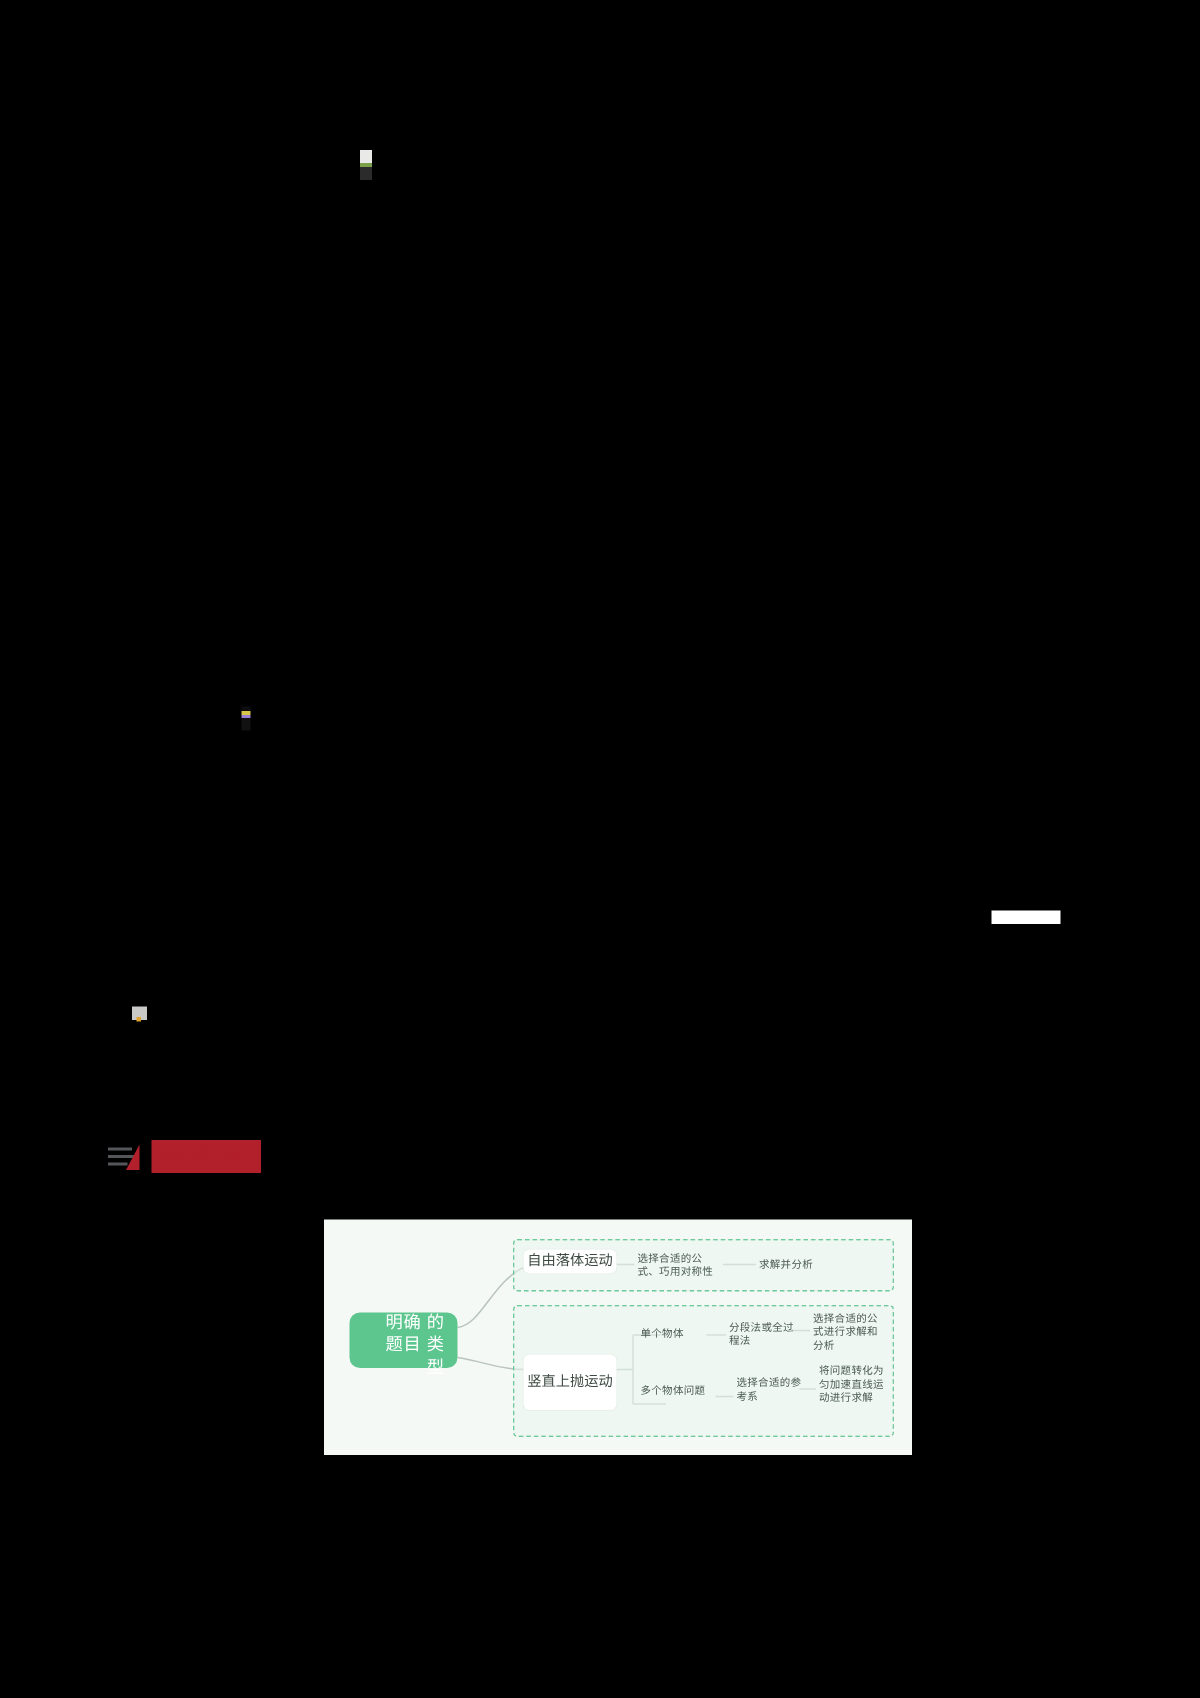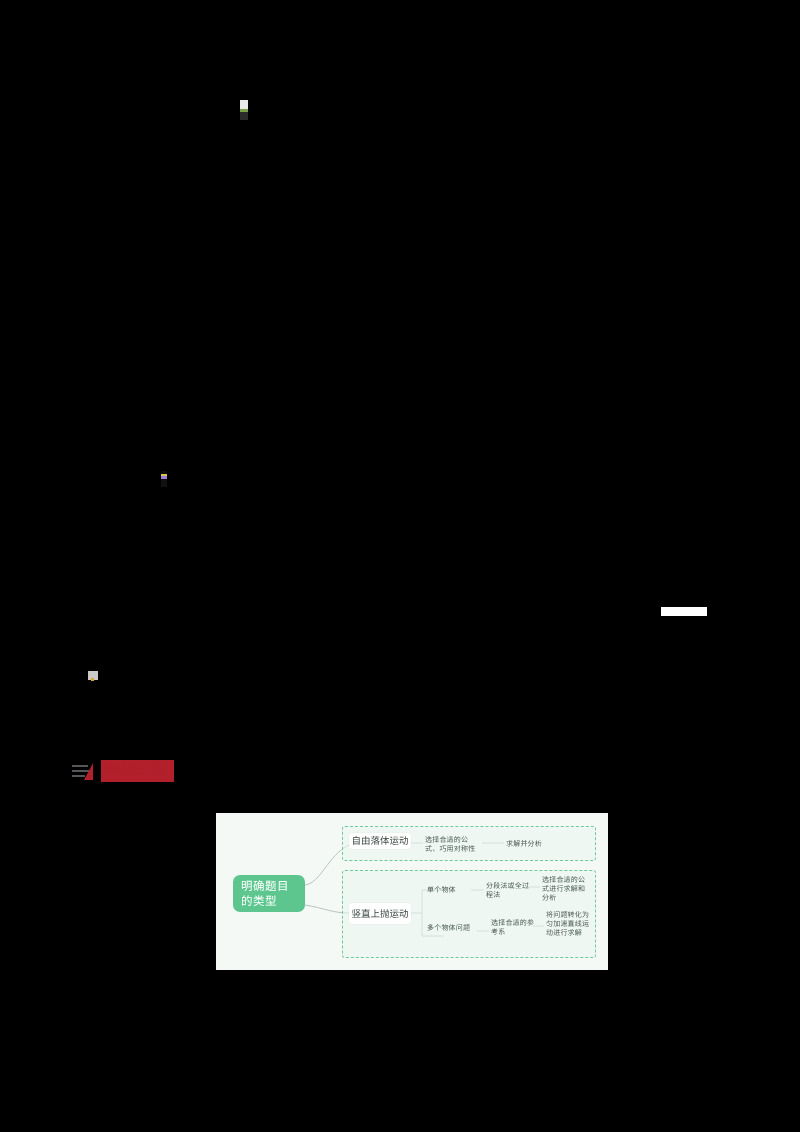--- a/index.html
+++ b/index.html
@@ -151,24 +151,23 @@
     top: 62px;
     width: 72px;
     height: 37px;
     background: #5cc68e;
     border-radius: 7px;
     color: #ffffff;
     font-size: 11.5px;
     line-height: 15px;
     letter-spacing: 0.5px;
     display: flex;
-    flex-direction: column;
     align-items: flex-start;
     justify-content: center;
-    padding-left: 8px;
+    padding-left: 24px;
     box-sizing: border-box;
   }
   #root-node span { display: block; }
 
   
   .group-box {
     position: absolute;
     border: 1px dashed #6fc99a;
     border-radius: 3px;
     background: rgba(233, 246, 238, 0.55);
@@ -204,21 +203,21 @@
   #node-free-fall {
     left: 133px;
     top: 20px;
     width: 62px;
     height: 16px;
   }
   #node-vertical-throw {
     left: 133px;
     top: 90px;
     width: 62px;
-    height: 21px;
+    height: 37px;
   }
 
   
   .leaf {
     position: absolute;
     color: #4a5a50;
     font-size: 7px;
     line-height: 9px;
     letter-spacing: 0.2px;
     box-sizing: border-box;

